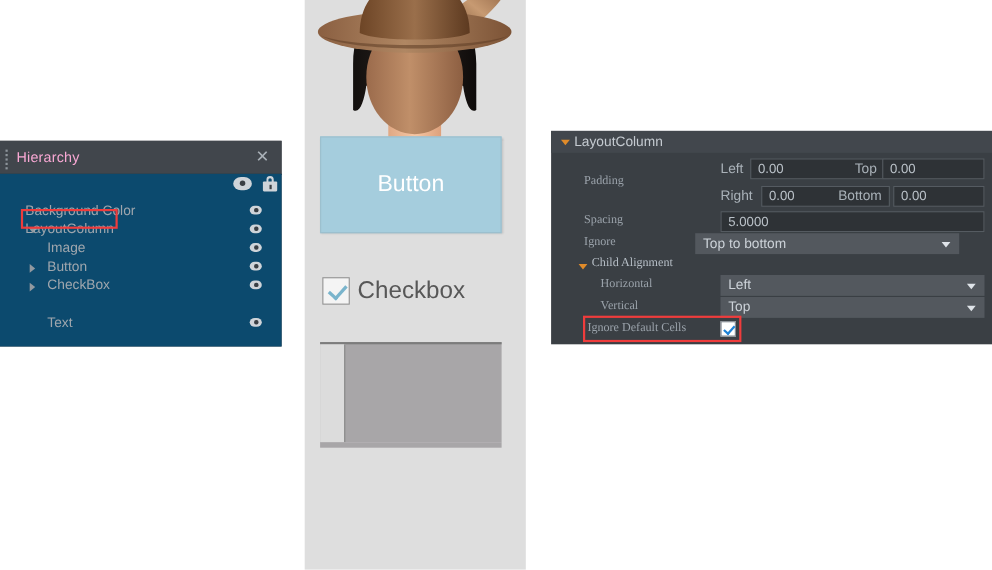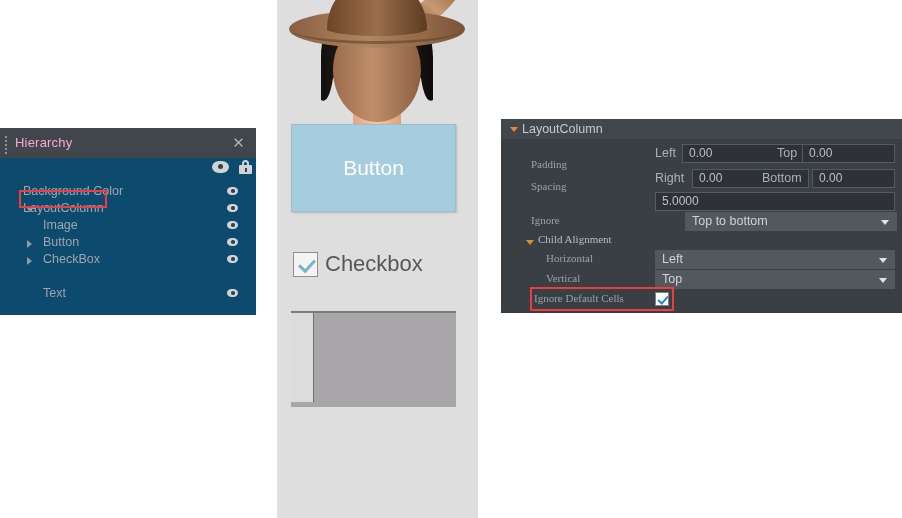--- a/index.html
+++ b/index.html
@@ -529,25 +529,25 @@
 
 <div class="sublabel" style="left:777px; top:146px">Top</div>
 <div class="field" style="left:802px; top:144px; width:93px">0.00</div>
 
 <div class="sublabel" style="left:655px; top:171px">Right</div>
 <div class="field" style="left:692px; top:169px; width:117px">0.00</div>
 
 <div class="sublabel" style="left:762px; top:171px">Bottom</div>
 <div class="field" style="left:812px; top:169px; width:83px">0.00</div>
 
-<div class="prop-label" style="left:531px; top:180px">Spacing</div>
+<div class="prop-label" style="left:531px; top:194px">Spacing</div>
 <div class="field" style="left:655px; top:192px; width:240px">5.0000</div>
 
 <div class="prop-label" style="left:531px; top:214px">Ignore</div>
-<div class="dropdown" style="left:685px; top:212px; width:212px">
+<div class="dropdown" style="left:632px; top:212px; width:240px">
   <span>Top to bottom</span>
   <span class="caret"></span>
 </div>
 
 <span class="tri-orange" style="left:526px; top:240px"></span>
 <div class="prop-label group" style="left:538px; top:233px">Child Alignment</div>
 
 <div class="prop-label" style="left:546px; top:252px">Horizontal</div>
 <div class="dropdown" style="left:655px; top:250px; width:240px">
   <span>Left</span>

